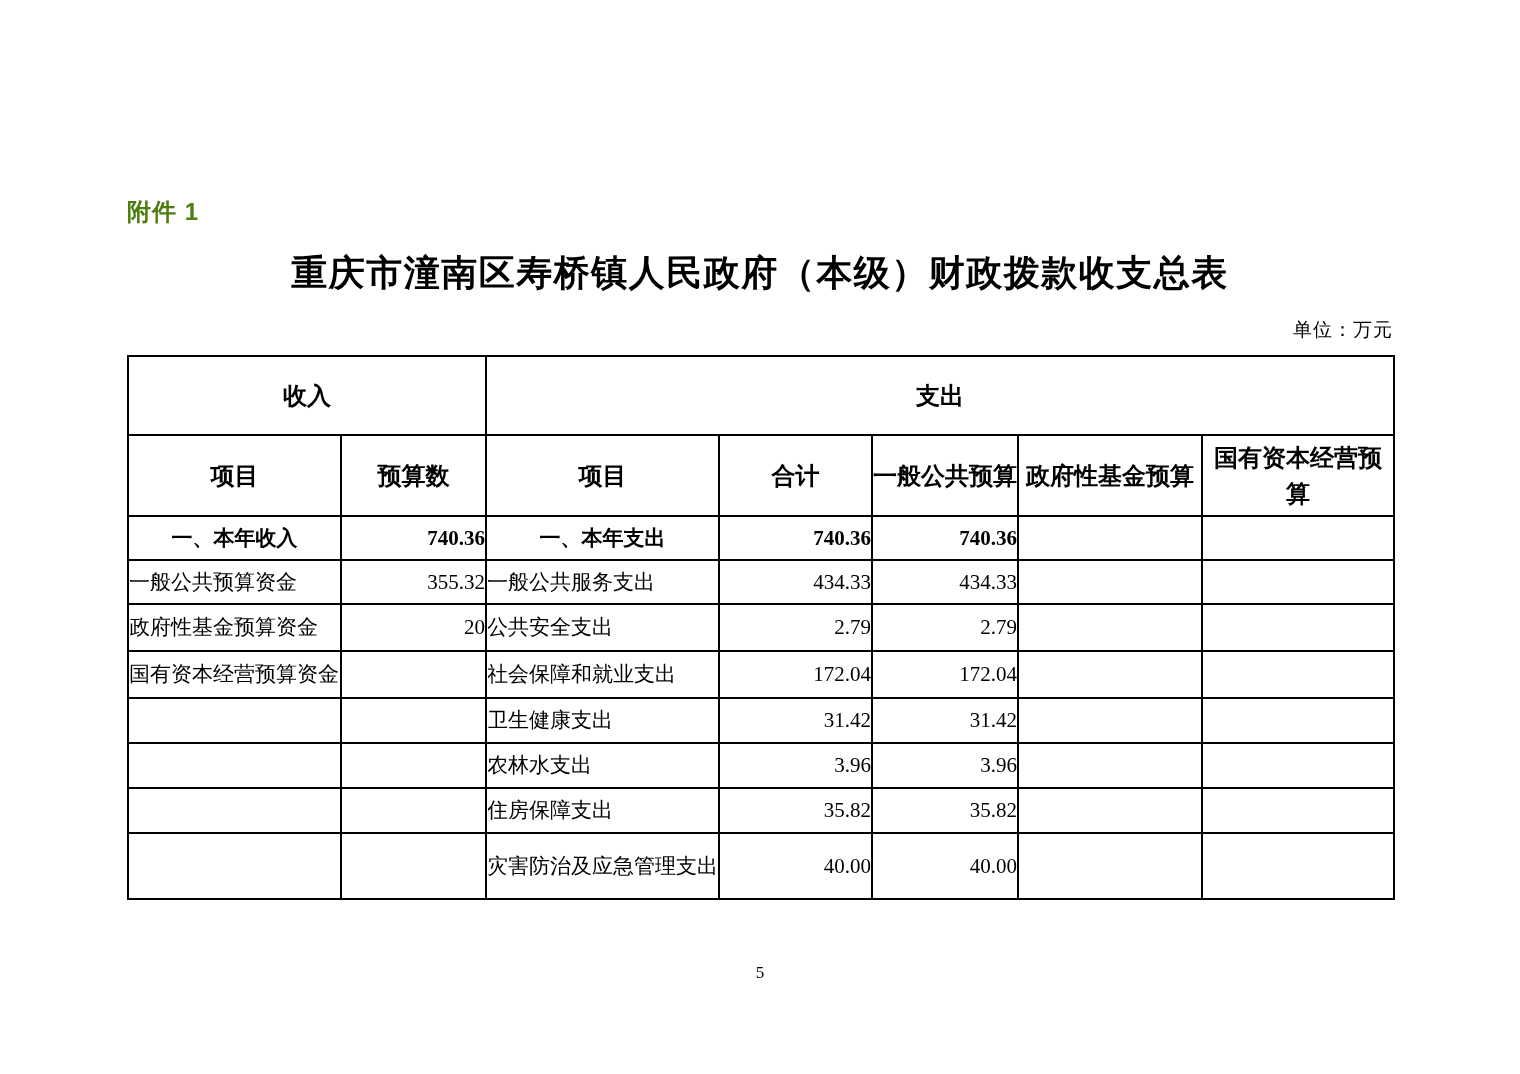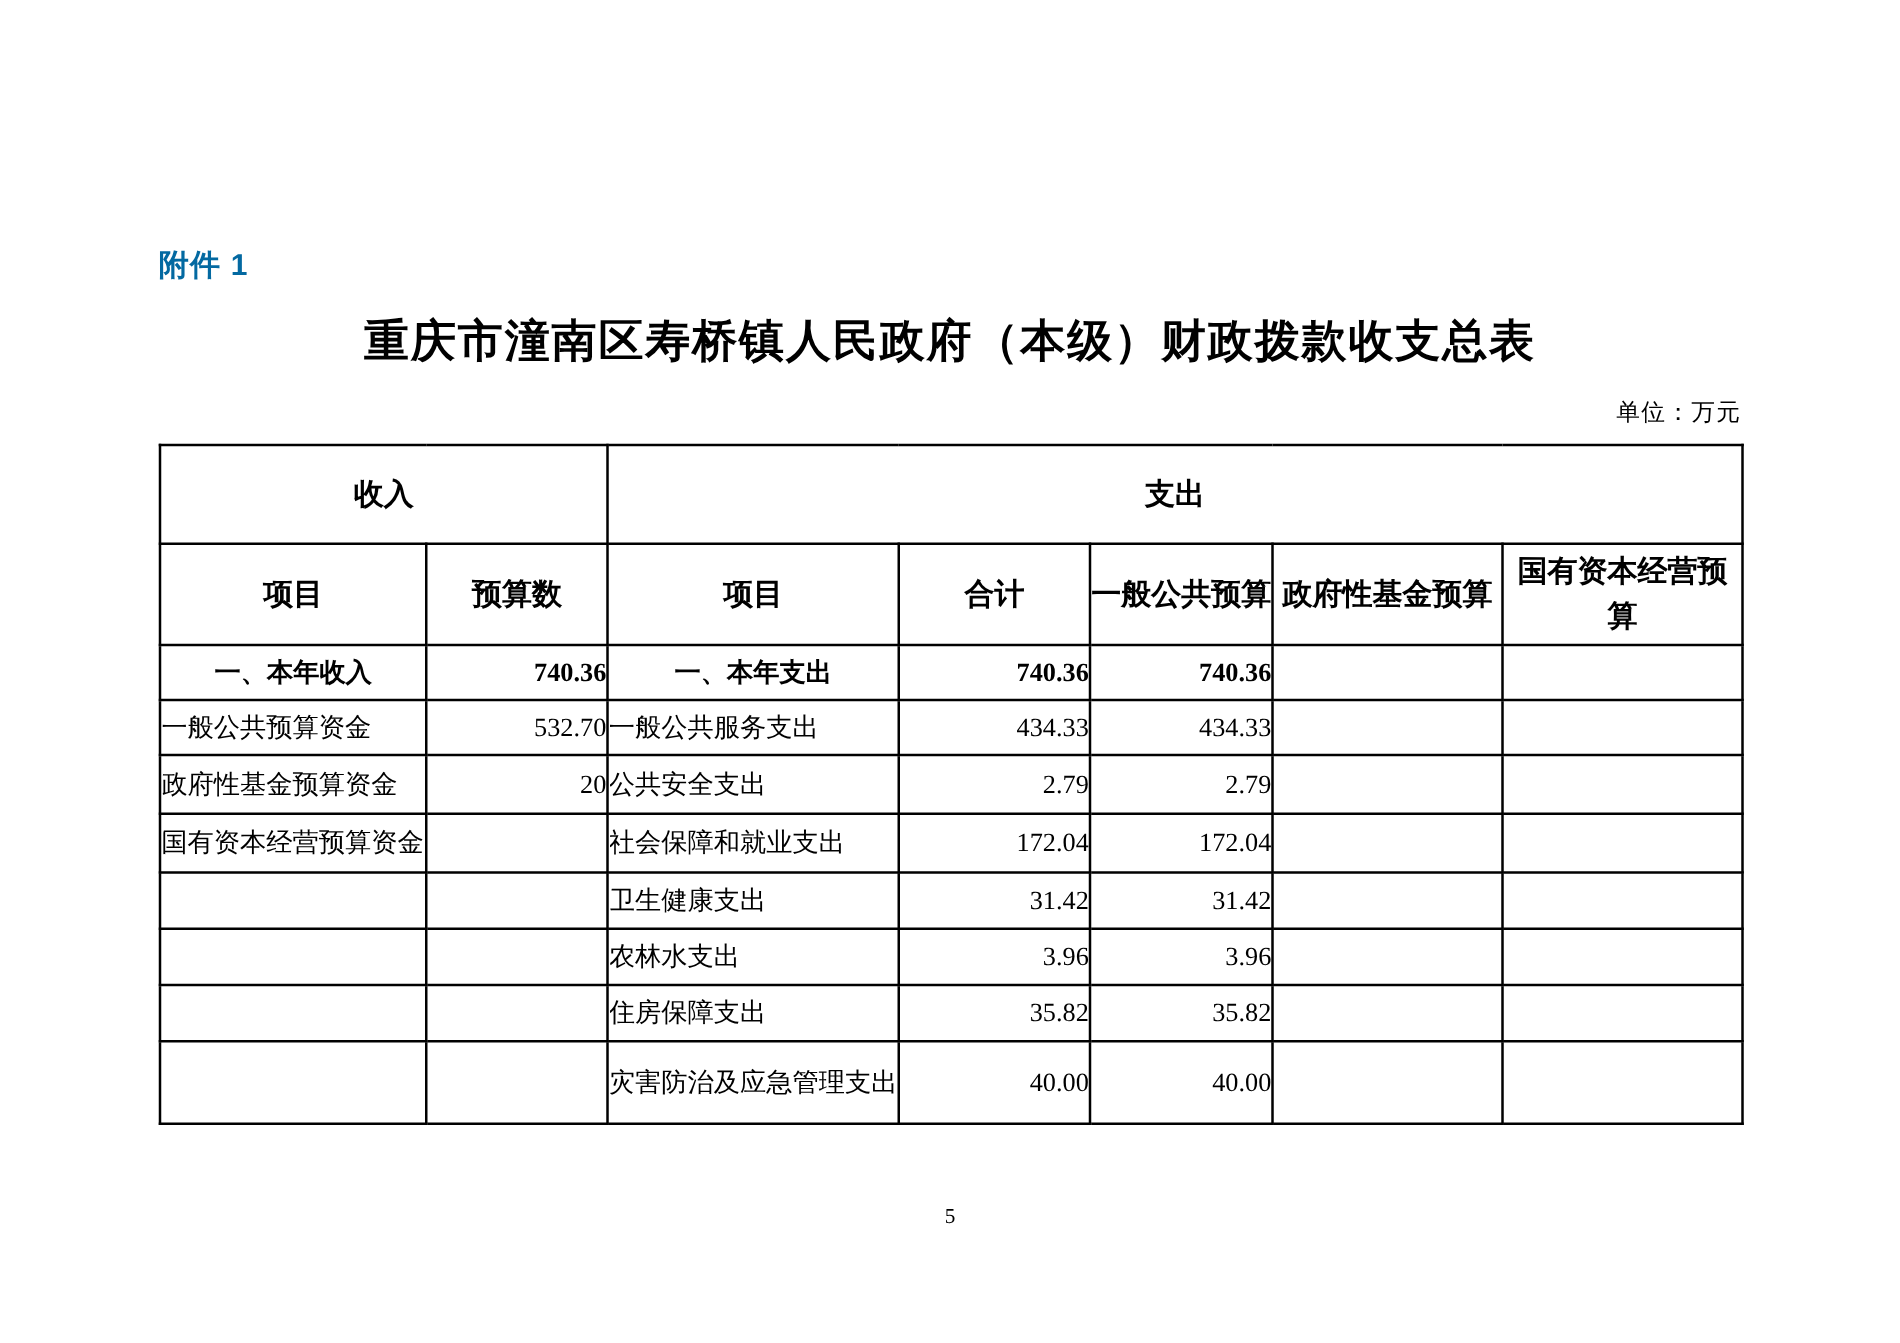--- a/index.html
+++ b/index.html
@@ -7,21 +7,21 @@
     width: 1520px; height: 1074px;
     background: #ffffff; position: relative;
     font-family: "Liberation Serif", serif;
     color: #000;
     overflow: hidden;
   }
   .attachment-label {
     position: absolute; left: 127px; top: 196px;
     font-family: "Liberation Sans", sans-serif;
     font-weight: bold; font-size: 24px; letter-spacing: 1px;
-    color: #0369a1;
+    color: #4d7c0f;
   }
   .doc-title {
     position: absolute; left: 0; top: 249px; width: 100%;
     text-align: center;
     font-family: "Liberation Serif", serif;
     font-weight: bold; font-size: 36px; letter-spacing: 1.5px;
   }
   .unit-note {
     position: absolute; right: 127px; top: 317px;
     font-size: 19px; letter-spacing: 1px;
@@ -98,21 +98,21 @@
       <td class="item-c b">一、本年收入</td>
       <td class="num b">740.36</td>
       <td class="item-c b">一、本年支出</td>
       <td class="num b">740.36</td>
       <td class="num b">740.36</td>
       <td class="num"></td>
       <td class="num"></td>
     </tr>
     <tr class="rh44">
       <td class="item-l">一般公共预算资金</td>
-      <td class="num">532.70</td>
+      <td class="num">355.32</td>
       <td class="item-l">一般公共服务支出</td>
       <td class="num">434.33</td>
       <td class="num">434.33</td>
       <td class="num"></td>
       <td class="num"></td>
     </tr>
     <tr class="rh47">
       <td class="item-l">政府性基金预算资金</td>
       <td class="num">20</td>
       <td class="item-l">公共安全支出</td>

